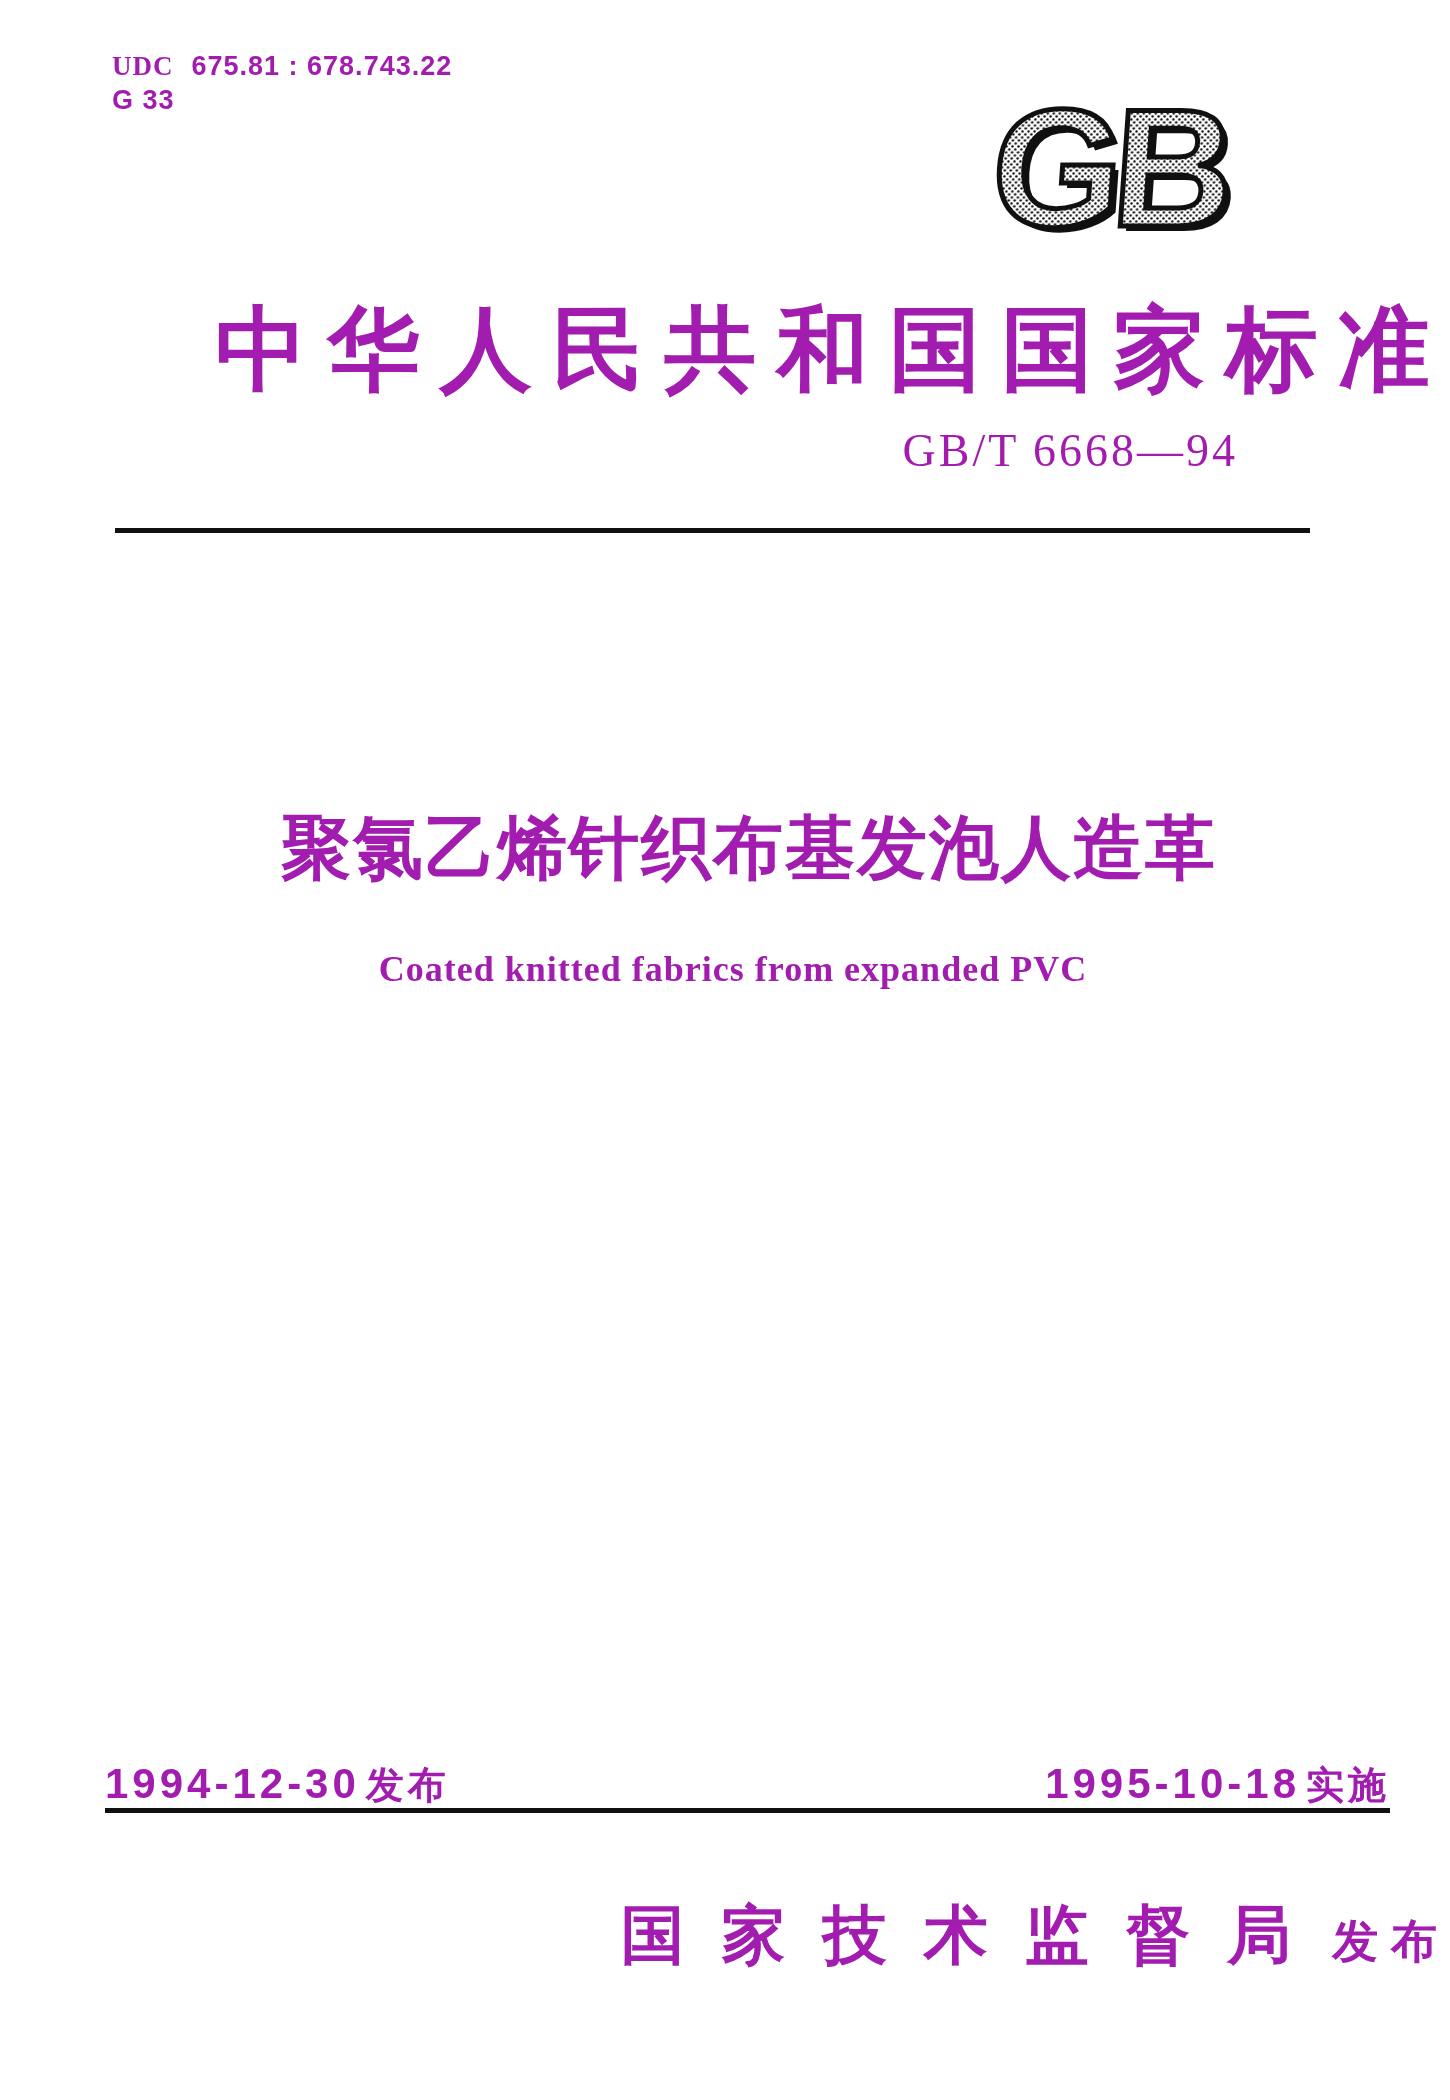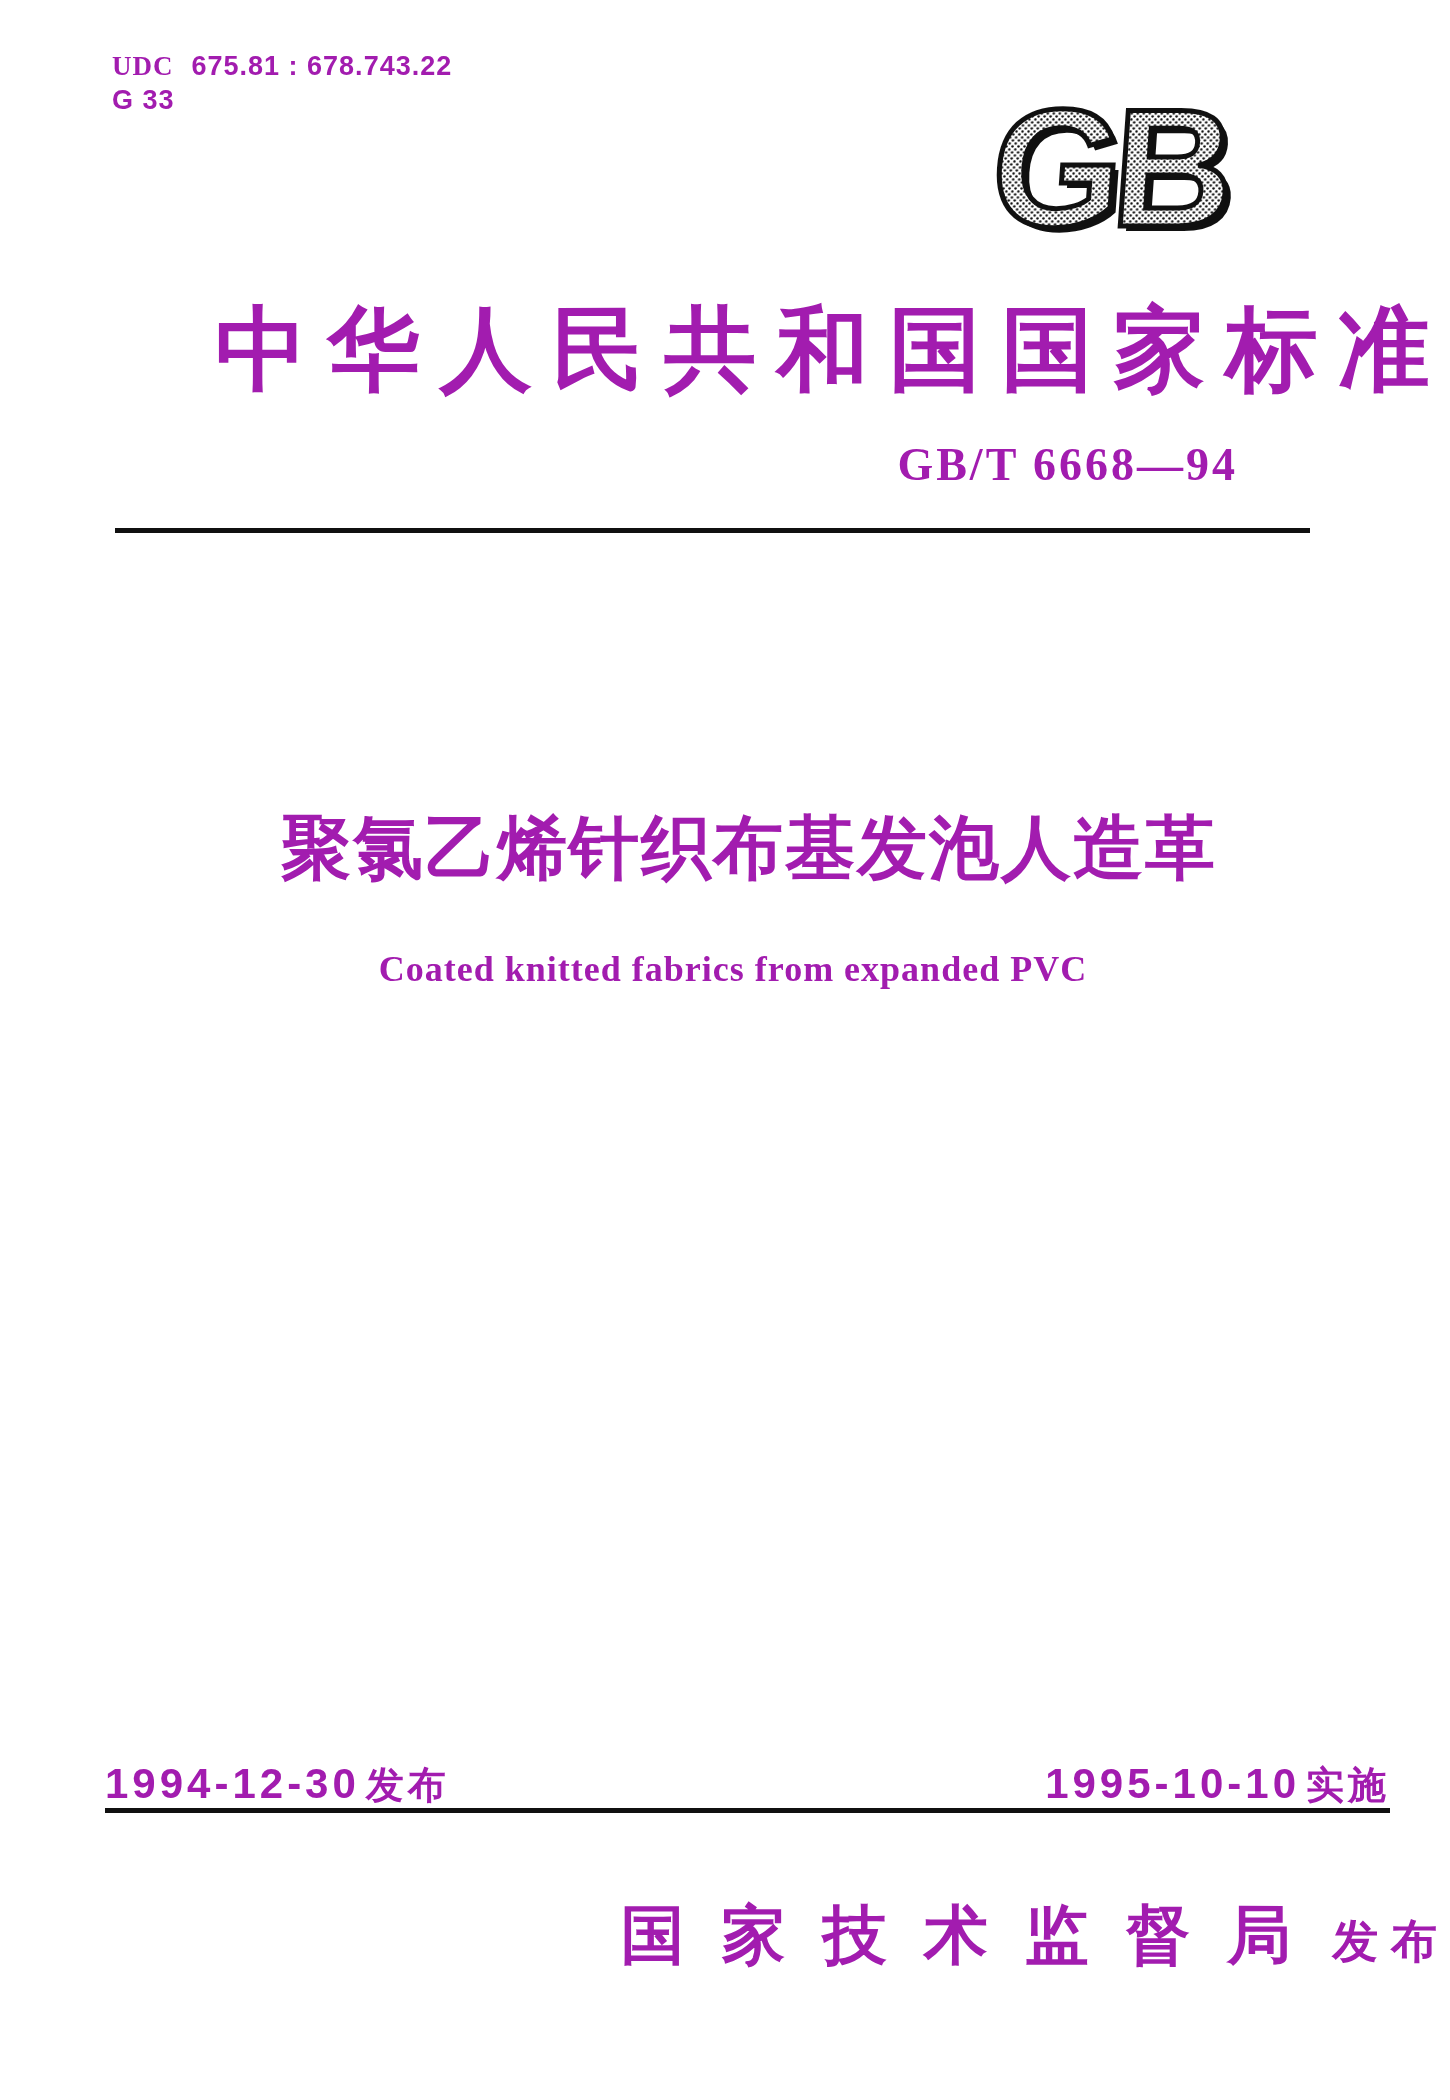--- a/index.html
+++ b/index.html
@@ -52,23 +52,23 @@
     font-size: 92px;
     letter-spacing: 0.22em;
     margin-right: -0.22em;
     white-space: nowrap;
     font-family: "Liberation Serif", "DejaVu Serif", serif;
   }
 
   
   .std-code {
     position: absolute;
-    top: 438px;
+    top: 424px;
     right: 212px;
-    font-weight: bold;
+    font-weight: normal;
     font-size: 46px;
     letter-spacing: 3px;
     white-space: nowrap;
     font-family: "Liberation Serif", "DejaVu Serif", serif;
     text-align: right;
   }
 
   .rule-top {
     position: absolute;
     top: 528px;
@@ -196,21 +196,21 @@
   <div class="rule-top"></div>
 
   <div class="subject-cn">聚氯乙烯针织布基发泡人造革</div>
   <div class="subject-en">Coated knitted fabrics from expanded PVC</div>
 
   <div class="dates-row">
     <div class="issue-date">
       <span class="date-num">1994-12-30</span><span class="date-label">发布</span>
     </div>
     <div class="implement-date">
-      <span class="date-num">1995-10-10</span><span class="date-label">实施</span>
+      <span class="date-num">1995-10-18</span><span class="date-label">实施</span>
     </div>
   </div>
 
   <div class="rule-bottom"></div>
 
   <div class="issuer-row">
     <span class="issuer-name">国家技术监督局</span><span class="issuer-release">发布</span>
   </div>
 
 </div>

